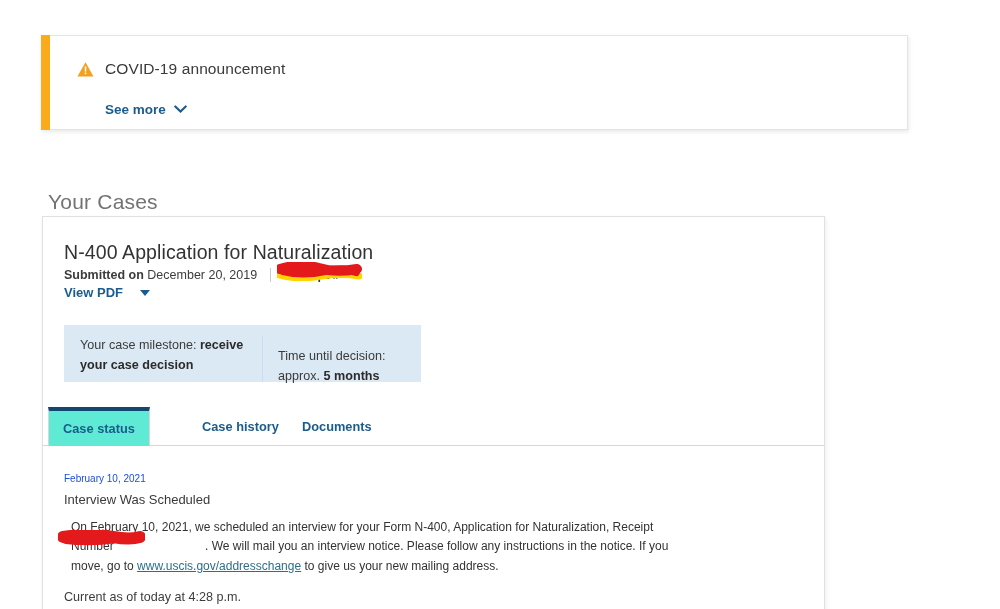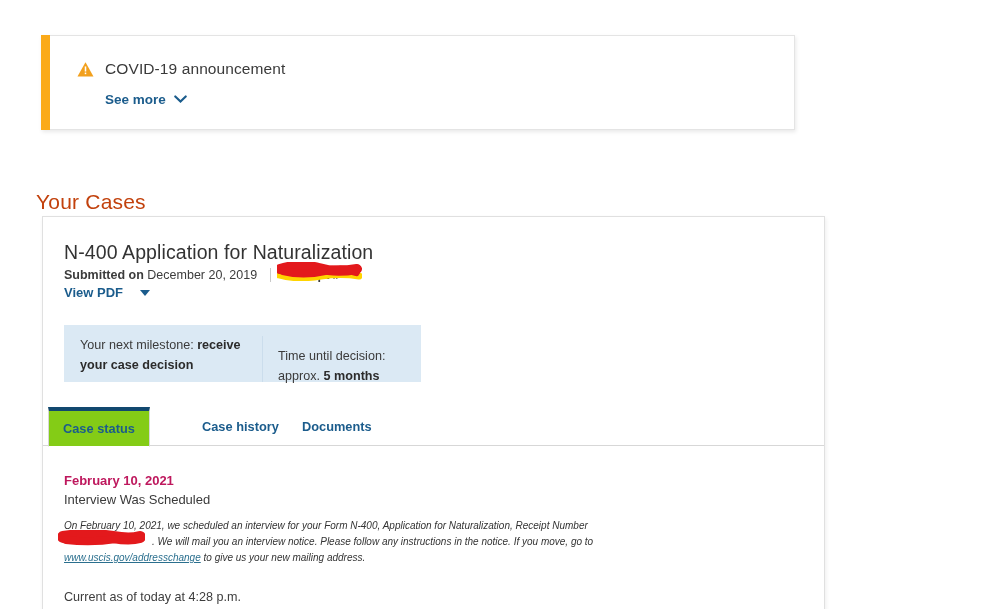--- a/index.html
+++ b/index.html
@@ -22,21 +22,21 @@
     width: 1000px;
     height: 609px;
     background: #ffffff;
   }
 
   
   .alert-card {
     position: absolute;
     left: 41px;
     top: 35px;
-    width: 754px;
+    width: 867px;
     height: 95px;
     background: #ffffff;
     border: 1px solid #e4e4e4;
     border-left: none;
     box-sizing: border-box;
     box-shadow: 1px 2px 4px rgba(0,0,0,0.09);
   }
   .alert-accent {
     position: absolute;
     left: 41px;
@@ -61,44 +61,44 @@
     height: 17px;
     display: block;
     flex: 0 0 auto;
   }
   .alert-title {
     font-size: 15.5px;
     color: #3a3a3a;
     letter-spacing: 0.1px;
   }
   .see-more {
-    margin-top: 14px;
+    margin-top: 24px;
     margin-left: 28px;
     display: flex;
     align-items: center;
     gap: 8px;
     color: #1b5c8c;
     font-size: 13.5px;
     font-weight: bold;
     cursor: pointer;
     width: max-content;
   }
   .chev {
     display: block;
     width: 13px;
     height: 9px;
   }
 
   
   .section-title {
     position: absolute;
-    left: 36px;
+    left: 48px;
     top: 173px;
     font-size: 21px;
-    color: #c2410c;
+    color: #737373;
     font-weight: normal;
     letter-spacing: 0.2px;
   }
 
   
   .case-card {
     position: absolute;
     left: 42px;
     top: 216px;
     width: 783px;
@@ -220,56 +220,55 @@
     display: flex;
     align-items: center;
     font-size: 12.8px;
     font-weight: bold;
     color: #1b5c8c;
     cursor: pointer;
     box-sizing: border-box;
     padding: 0 14px;
   }
   .tab.active {
-    background: #84cc16;
+    background: #5eead4;
     border-top: 4px solid #11486f;
     border-left: 1px solid #d7d7d7;
     border-right: 1px solid #d7d7d7;
     border-bottom: 1px solid #ffffff;
     height: 40px;
     color: #1b5c8c;
   }
 
   
   .status-date {
     position: absolute;
     left: 21px;
     top: 256px;
-    font-size: 13px;
-    font-weight: bold;
-    color: #be185d;
+    font-size: 10px;
+    font-weight: normal;
+    color: #1d4ed8;
   }
   .status-head {
     position: absolute;
     left: 21px;
     top: 275px;
     font-size: 13px;
     font-weight: normal;
     color: #3a3a3a;
     margin: 0;
   }
   .status-body {
     position: absolute;
-    left: 21px;
+    left: 28px;
     top: 301px;
     width: 600px;
-    font-size: 10px;
+    font-size: 12px;
     line-height: 1.62;
     color: #333333;
-    font-style: italic;
   }
   .status-body .blank {
     display: inline-block;
     width: 88px;
   }
   .status-body a {
     color: #2a6f8e;
     text-decoration: underline;
   }
   .current-as {
@@ -320,21 +319,21 @@
       <span></span>
     </div>
 
     <div class="view-pdf">
       <span>View PDF</span>
       <span class="caret-down"></span>
     </div>
 
     <div class="milestone">
       <div class="ms-col left">
-        <span>Your next milestone:</span>
+        <span>Your case milestone:</span>
         <b>receive your case decision</b>
       </div>
       <div class="ms-col right">
         <span>Time until decision:</span><br>
         <span>approx.</span>
         <b>5 months</b>
       </div>
     </div>
 
     <div class="tabs">

